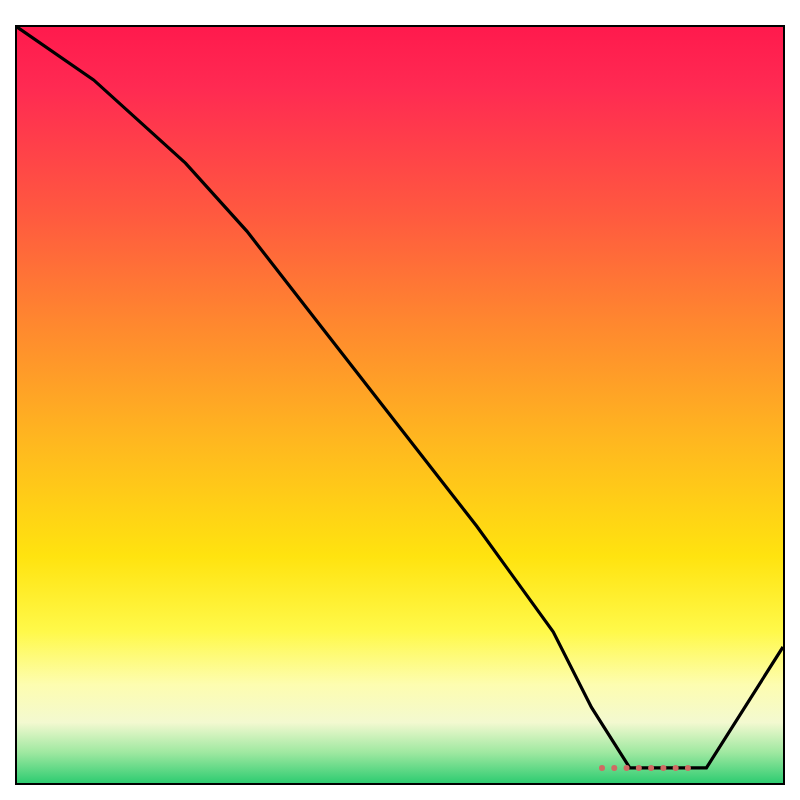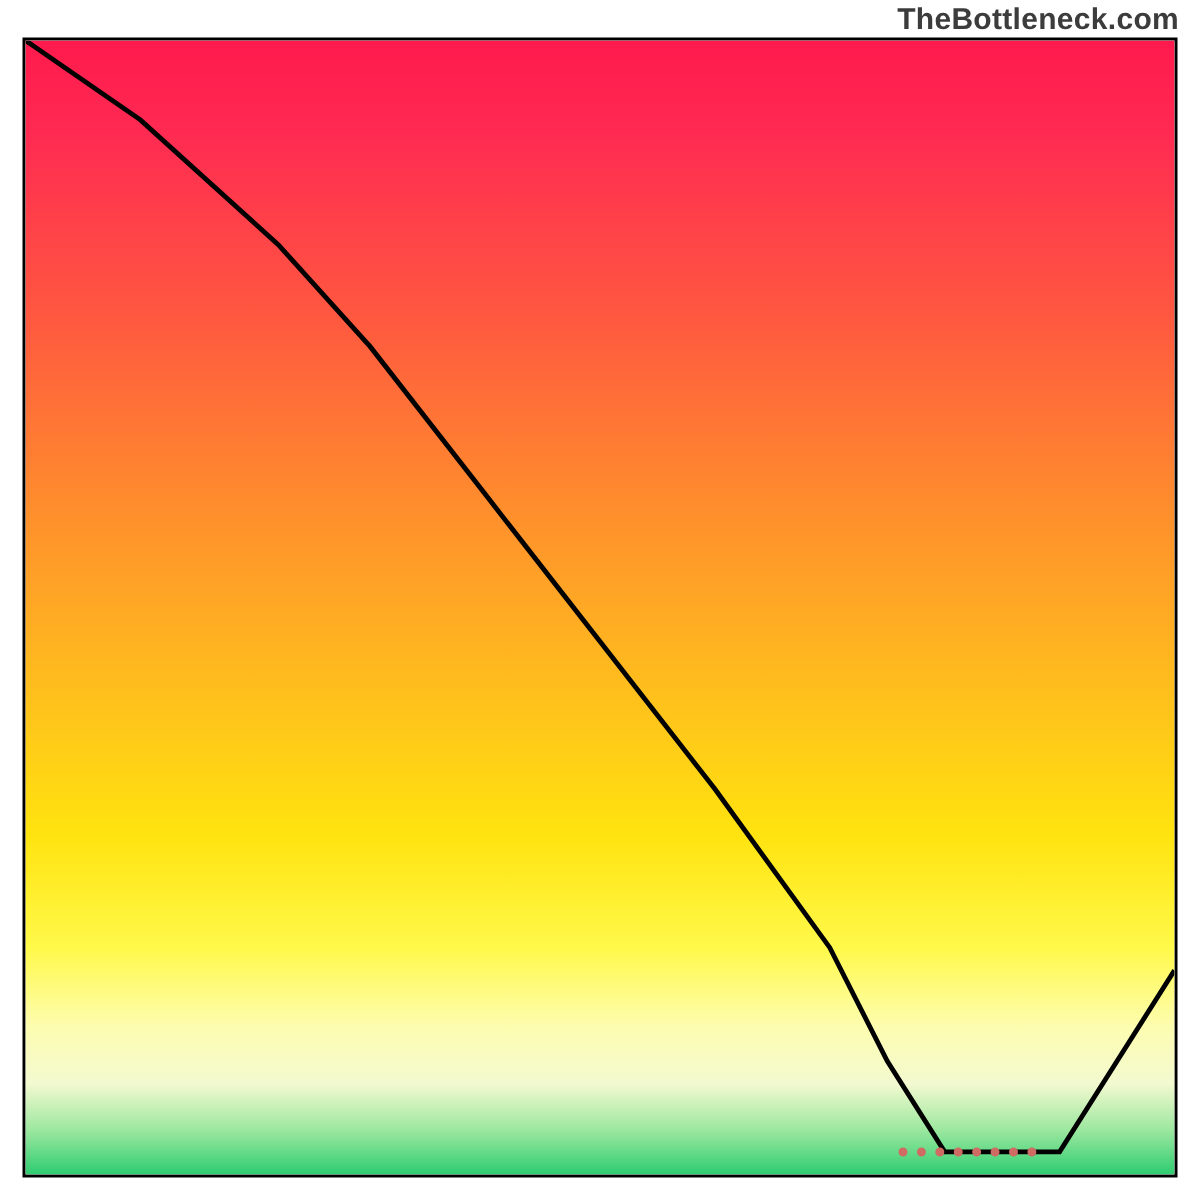--- a/index.html
+++ b/index.html
@@ -63,21 +63,20 @@
     height: 0;
     border-top: 6px dotted #d46a6a;
     border-top-style: dotted;
   }
 </style>
 </head>
 <body>
 
 <div class="chart-container">
 
-  <div class="watermark">TheBottleneck.com</div>
 
   <div class="plot-area">
     <div class="gradient-bg"></div>
 
     <svg class="curve" viewBox="0 0 766 756" preserveAspectRatio="none">
       <path fill="none" stroke="#000000" stroke-width="3.2" d="M0.0 0.0 L76.6 52.9 L168.5 136.1 L229.8 204.1 L306.4 302.4 L383.0 400.7 L459.6 499.0 L536.2 604.8 L574.5 680.4 L612.8 740.9 L651.1 740.9 L689.4 740.9 L766.0 619.9"></path>
     </svg>
 
     <div class="dashed-seg" style="left: 582.16px; width: 91.92px; top: 737.88px; border-top: 6px dotted rgb(207, 107, 99);"></div>
   </div>

